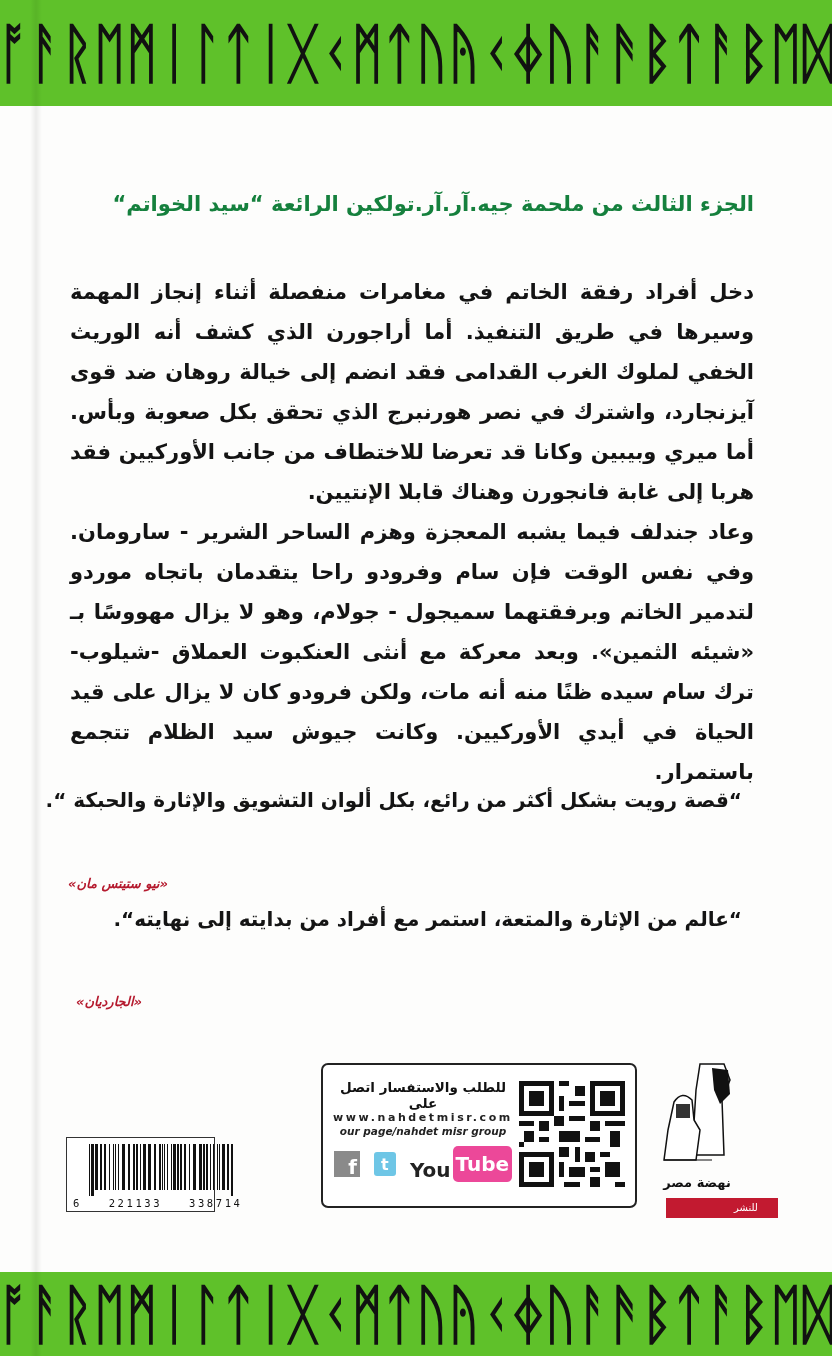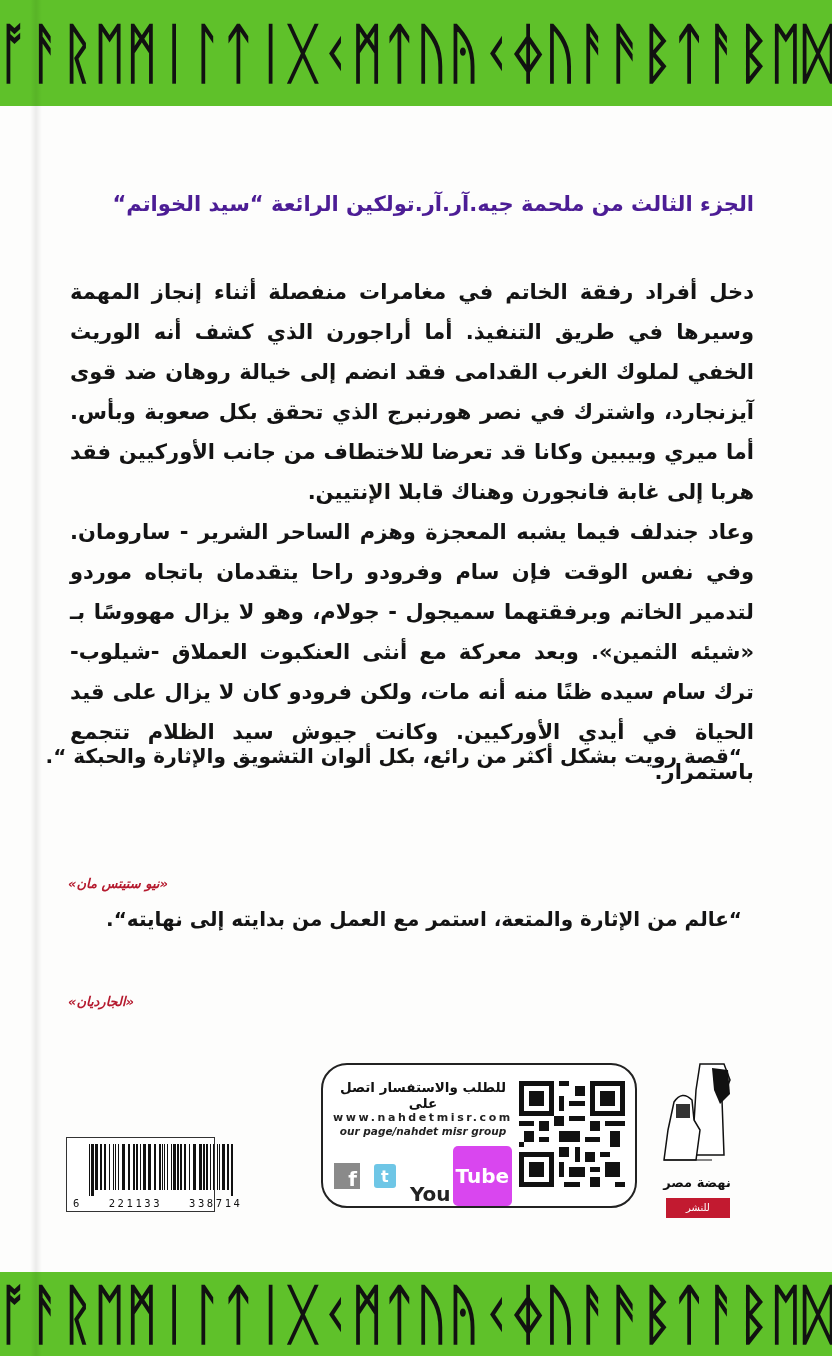--- a/index.html
+++ b/index.html
@@ -22,61 +22,61 @@
     .rune-band.top { top: 0; }
     .rune-band.bottom { top: 1272px; height: 84px; }
     .rune-text {
       font-family: "DejaVu Sans", sans-serif;
       font-size: 52px; font-weight: bold; color: #111;
       letter-spacing: 1px; white-space: nowrap;
       transform: scaleY(1.25);
     }
     .content { position: absolute; left: 70px; right: 78px; direction: rtl; }
     .subtitle {
-      top: 192px; color: #4c1d95; font-weight: bold; font-size: 21px;
+      top: 192px; color: #15803d; font-weight: bold; font-size: 21px;
       text-align: right;
     }
     .synopsis {
       top: 272px; color: #141414; font-weight: bold; font-size: 21px;
       line-height: 40px; text-align: justify; text-align-last: right;
     }
     .synopsis p { margin: 0; }
     .quote {
       position: absolute; direction: rtl; font-weight: bold; color: #141414;
       font-size: 20px; text-align: right;
     }
-    .quote.q1 { right: 90px; top: 744px; margin-left: 16px; }
+    .quote.q1 { right: 90px; top: 788px; margin-left: 16px; }
     .quote.q2 { right: 90px; top: 907px; }
     .source {
       position: absolute; direction: rtl; color: #b51a2e; font-weight: bold;
       font-style: italic; font-size: 13px;
     }
     .source.s1 { left: 68px; top: 876px; }
-    .source.s2 { left: 68px; top: 994px; }
+    .source.s2 { left: 76px; top: 994px; }
 
     .contact-box {
       position: absolute; left: 321px; top: 1063px; width: 316px; height: 145px;
-      border: 2px solid #222; border-radius: 26px; background: #fff;
+      border: 2px solid #222; border-radius: 7px; background: #fff;
       box-sizing: border-box;
     }
     .contact-text { position: absolute; left: 8px; top: 14px; width: 184px; text-align: center; }
     .contact-label { direction: rtl; font-size: 13.5px; font-weight: bold; color: #111; line-height: 16px; }
     .phone { font-size: 38px; font-weight: bold; color: #111; line-height: 40px; letter-spacing: 2px; }
     .url { font-size: 11px; font-weight: bold; color: #222; letter-spacing: 2.6px; line-height: 14px; }
     .page-line { font-size: 10.5px; font-weight: bold; color: #222; line-height: 13px; font-style: italic; }
     .social-row { display: flex; justify-content: center; align-items: center; gap: 14px; margin-top: 8px; }
     .fb { width: 26px; height: 26px; background: #8a8a8a; color: #fff; font-weight: bold; font-size: 20px; display: flex; align-items: flex-end; justify-content: flex-end; padding-right: 3px; box-sizing: border-box; line-height: 1; }
     .tw { width: 22px; height: 24px; background: #6ec6e6; border-radius: 3px; color: #fff; font-weight: bold; font-size: 16px; display: flex; align-items: center; justify-content: center; }
     .yt { display: flex; align-items: flex-end; font-weight: bold; font-size: 20px; color: #222; }
-    .yt .tube { background: #d946ef; color: #fff; border-radius: 5px; padding: 18px 3px; margin-left: 2px; }
+    .yt .tube { background: #ec4899; color: #fff; border-radius: 5px; padding: 6px 3px; margin-left: 2px; }
     .qr { position: absolute; right: 10px; top: 14px; width: 106px; height: 110px; }
 
     .logo { position: absolute; left: 652px; top: 1060px; width: 90px; height: 160px; }
     .logo-name { position: absolute; left: 0; top: 115px; width: 90px; text-align: center; direction: rtl; font-weight: bold; font-size: 13px; color: #111; }
-    .logo-tag { position: absolute; left: 14px; top: 138px; width: 64px; height: 20px; background: #c21a30; color: #fff; font-size: 10px; text-align: center; line-height: 20px; direction: rtl; }
+    .logo-tag { position: absolute; left: 14px; top: 138px; width: 64px; height: 20px; background: #c21a30; color: #fff; font-size: 10px; text-align: center; line-height: 20px; direction: rtl; padding-left: 48px; }
 
     .barcode { position: absolute; left: 66px; top: 1137px; width: 149px; height: 75px; border: 1.5px solid #333; background: #fff; box-sizing: border-box; }
     .barcode svg { position: absolute; left: 22px; top: 6px; }
     .barcode-digits { position: absolute; left: 6px; bottom: 2px; font-family: "DejaVu Sans Mono", monospace; font-size: 10.5px; letter-spacing: 2.6px; color: #111; white-space: pre; }
   </style>
 </head>
 <body>
 
 <div class="spine-shadow"></div>
 
@@ -86,21 +86,21 @@
 
 <div class="content subtitle">الجزء الثالث من ملحمة جيه.آر.آر.تولكين الرائعة “سيد الخواتم“</div>
 
 <div class="content synopsis">
   <p>دخل أفراد رفقة الخاتم في مغامرات منفصلة أثناء إنجاز المهمة وسيرها في طريق التنفيذ. أما أراجورن الذي كشف أنه الوريث الخفي لملوك الغرب القدامى فقد انضم إلى خيالة روهان ضد قوى آيزنجارد، واشترك في نصر هورنبرج الذي تحقق بكل صعوبة وبأس. أما ميري وبيبين وكانا قد تعرضا للاختطاف من جانب الأوركيين فقد هربا إلى غابة فانجورن وهناك قابلا الإنتيين.</p>
   <p>وعاد جندلف فيما يشبه المعجزة وهزم الساحر الشرير - سارومان. وفي نفس الوقت فإن سام وفرودو راحا يتقدمان باتجاه موردو لتدمير الخاتم وبرفقتهما سميجول - جولام، وهو لا يزال مهووسًا بـ «شيئه الثمين». وبعد معركة مع أنثى العنكبوت العملاق -شيلوب- ترك سام سيده ظنًا منه أنه مات، ولكن فرودو كان لا يزال على قيد الحياة في أيدي الأوركيين. وكانت جيوش سيد الظلام تتجمع باستمرار.</p>
 </div>
 
 <div class="quote q1">“قصة رويت بشكل أكثر من رائع، بكل ألوان التشويق والإثارة والحبكة “.</div>
 <div class="source s1">«نيو ستيتس مان»</div>
-<div class="quote q2">“عالم من الإثارة والمتعة، استمر مع العمل من بدايته إلى نهايته“.</div>
+<div class="quote q2">“عالم من الإثارة والمتعة، استمر مع أفراد من بدايته إلى نهايته“.</div>
 <div class="source s2">«الجارديان»</div>
 
 <div class="contact-box">
   <div class="contact-text">
     <div class="contact-label">للطلب والاستفسار اتصل على</div>
     <div class="url">www.nahdetmisr.com</div>
     <div class="page-line">our page/nahdet misr group</div>
     <div class="social-row">
       <span class="fb">f</span>
       <span class="tw">t</span>

